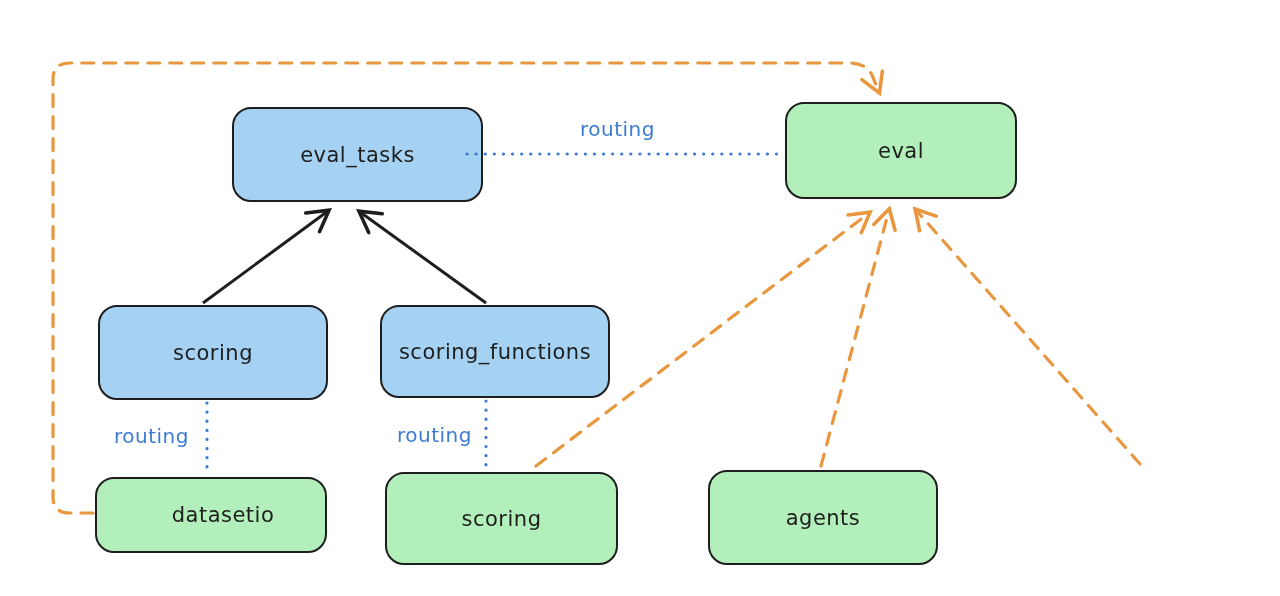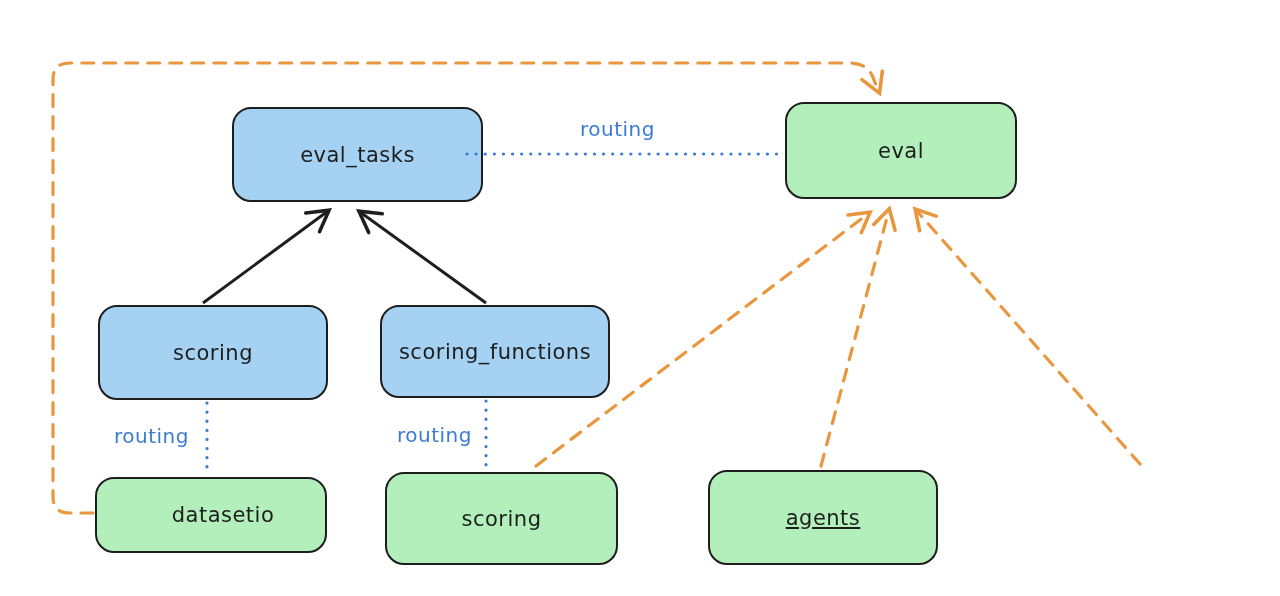--- a/index.html
+++ b/index.html
@@ -23,21 +23,21 @@
   }
   .node.blue{background:var(--blue-fill,#a5d1f2);}
   .node.green{background:var(--green-fill,#b2efba);align-items:center;}
 
   #node-eval_tasks{left:232px;top:107px;width:251px;height:95px;}
   #node-eval{left:785px;top:102px;width:232px;height:97px;}
   #node-datasets{left:98px;top:305px;width:230px;height:95px;}
   #node-scoring_functions{left:380px;top:305px;width:230px;height:93px;}
   #node-datasetio{left:95px;top:477px;width:232px;height:76px;padding-left:24px;}
   #node-scoring{left:385px;top:472px;width:233px;height:93px;}
-  #node-agents{left:708px;top:470px;width:230px;height:95px;text-decoration:underline;}
+  #node-agents{left:708px;top:470px;width:230px;height:95px;}
   #node-inference{left:1025px;top:468px;width:226px;height:94px;}
 
   .edge-label{
     position:absolute;
     color:var(--routing-blue,#3b7cd2);
     font-size:20px;
     font-weight:normal;
     letter-spacing:0.5px;
     z-index:6;
     white-space:nowrap;

